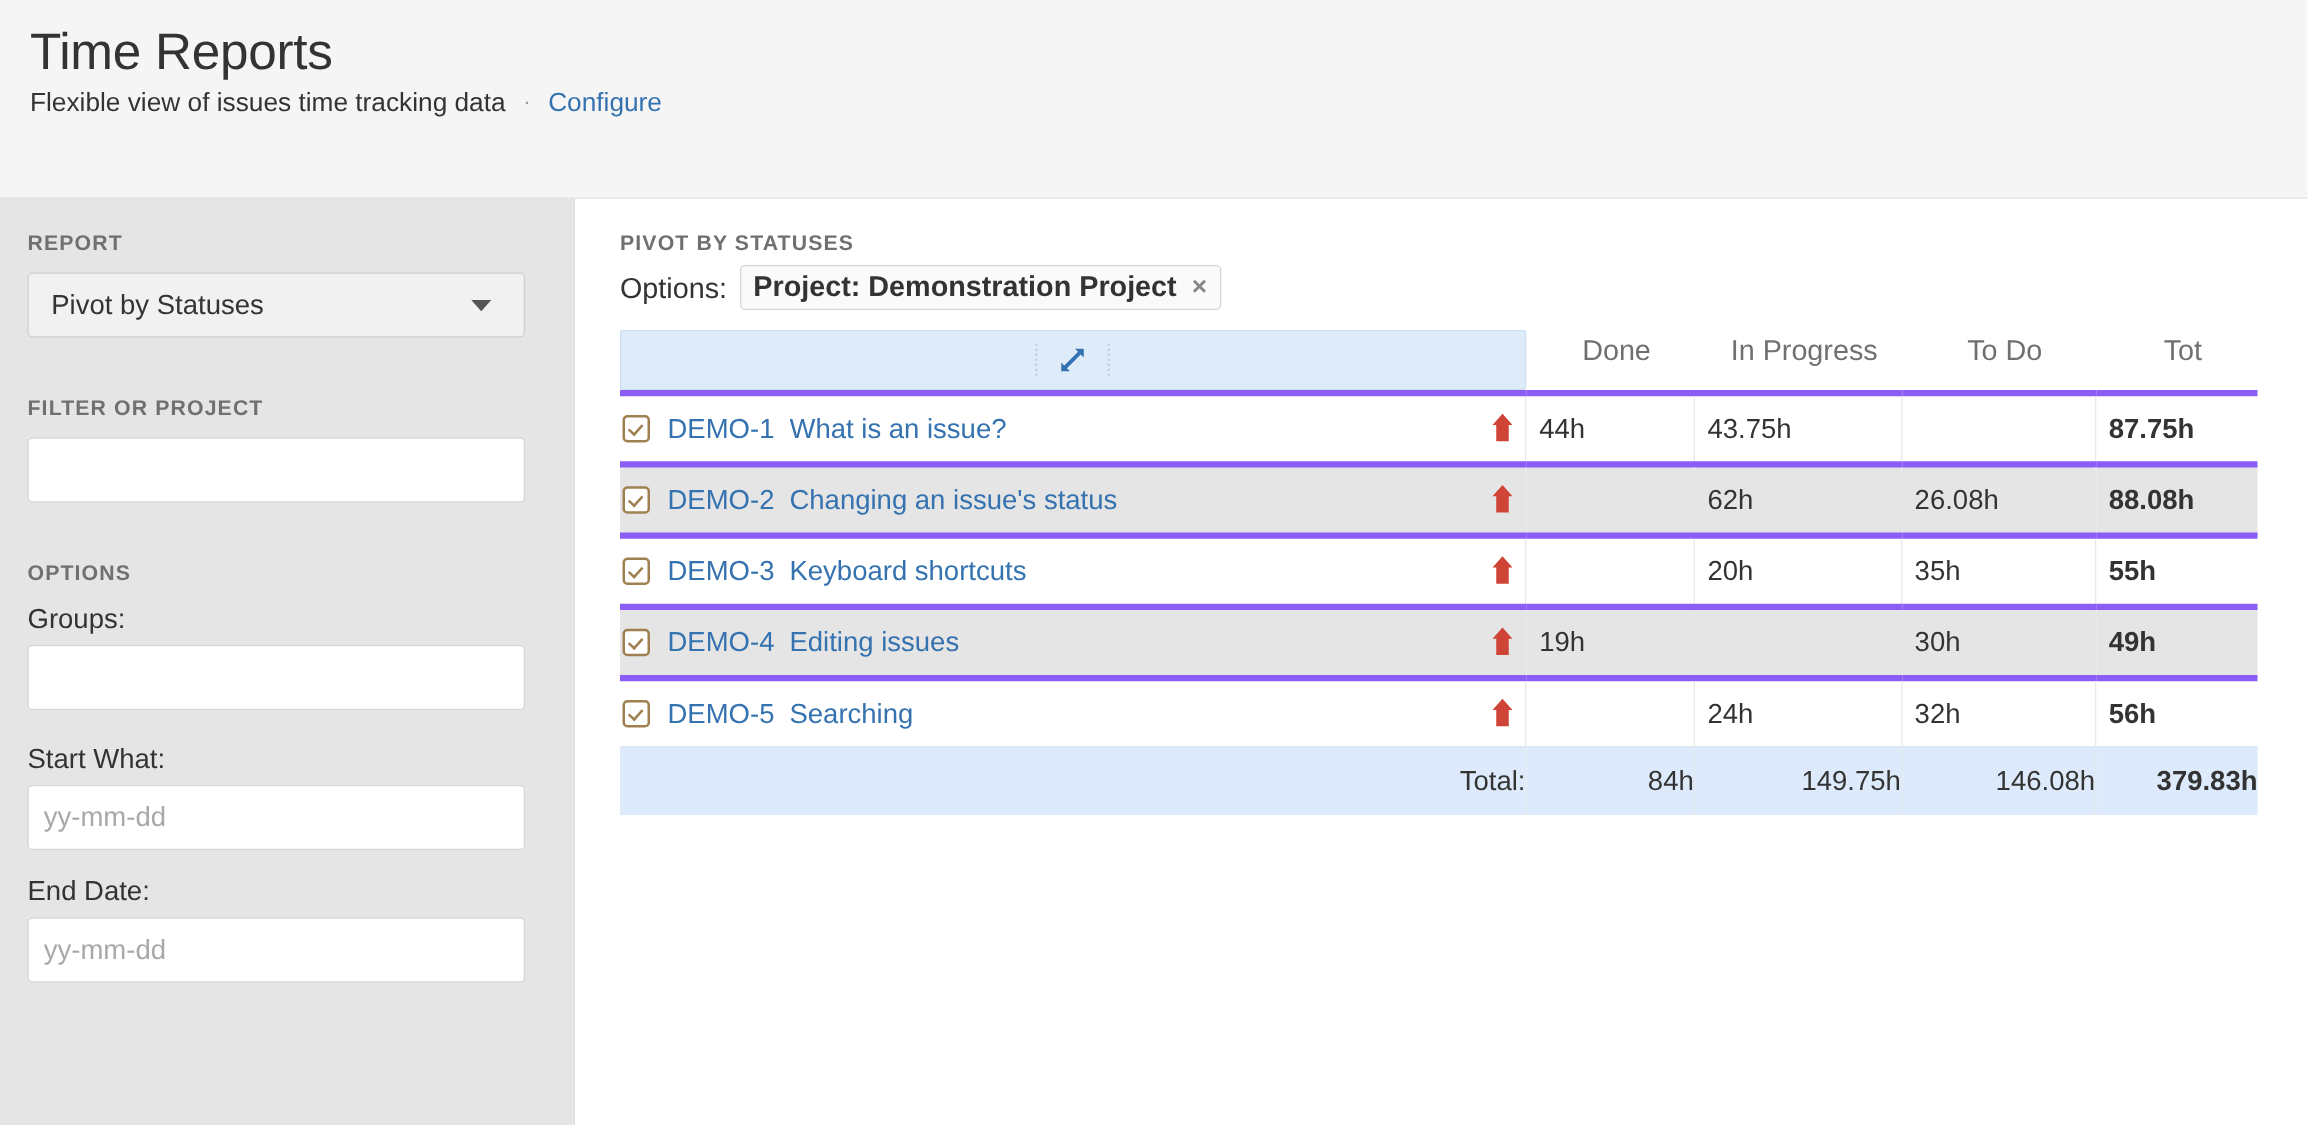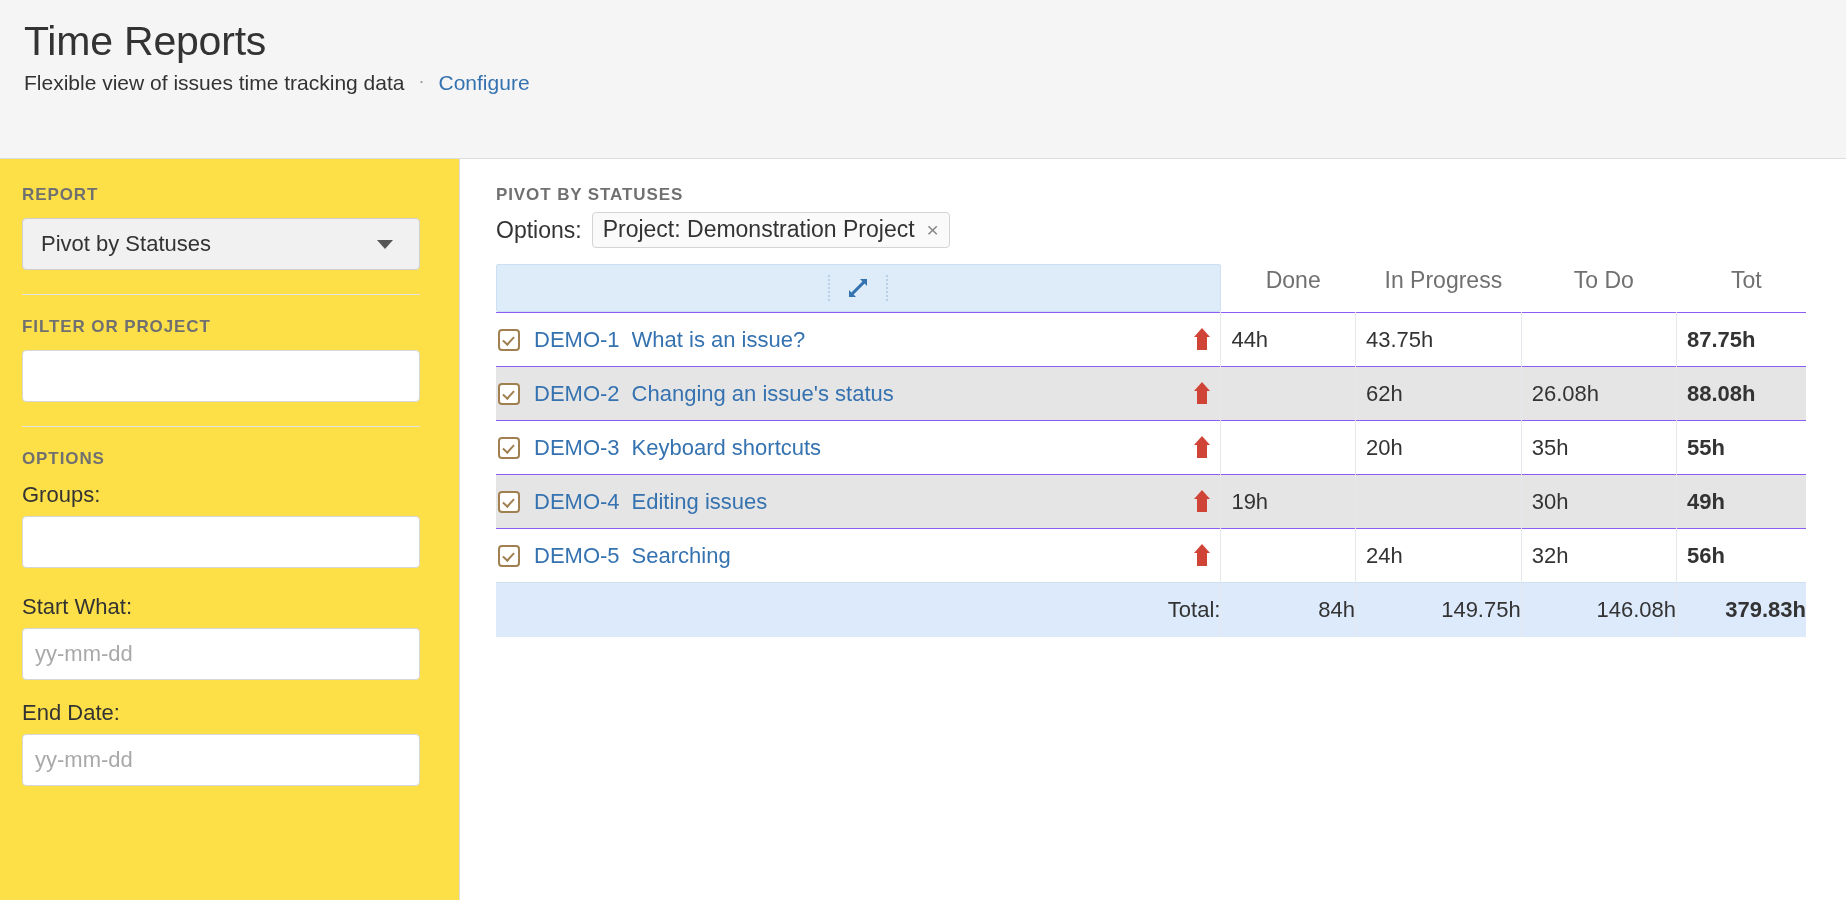--- a/index.html
+++ b/index.html
@@ -58,21 +58,21 @@
     align-items: stretch;
   }
 
   
   #sidebar {
     width: 460px;
     min-width: 460px;
     box-sizing: border-box;
     border-right: 1px solid #dddddd;
     padding: 26px 0 0 22px;
-    background: #fde047;
+    background: #e5e5e5;
   }
   .side-section-label {
     font-size: 17px;
     font-weight: bold;
     color: #707070;
     letter-spacing: 0.9px;
     margin-bottom: 13px;
   }
   .side-field-label {
     font-size: 22px;
@@ -150,20 +150,21 @@
   .option-chip {
     display: inline-flex;
     align-items: center;
     border: 1px solid #d4d4d4;
     border-radius: 4px;
     background: #fafafa;
     padding: 3px 10px 4px 10px;
     font-size: 23px;
     color: #333333;
     cursor: pointer;
+    font-weight: bold;
   }
   .option-chip .chip-x {
     margin-left: 12px;
     color: #888888;
     font-size: 21px;
     cursor: pointer;
   }
 
   
   #pivot-table {
@@ -206,21 +207,21 @@
   }
   .grip {
     width: 2px;
     height: 26px;
     background-image: linear-gradient(to bottom,#b9cfe8 0,#b9cfe8 2px,transparent 2px,transparent 4px);
     background-size: 2px 4px;
     margin: 0 16px;
   }
 
   #pivot-table tbody td {
-    border-top: 1px solid #8b5cf6;
+    border-top: 5px solid #8b5cf6;
     border-right: 1px solid #e4e8ed;
     padding: 13px 0 13px 10px;
     color: #333333;
     font-size: 22px;
     vertical-align: middle;
     height: 54px;
     box-sizing: border-box;
   }
   #pivot-table tbody td.cell-tot { border-right: none; font-weight: bold; }
   #pivot-table tbody td.cell-issue {

